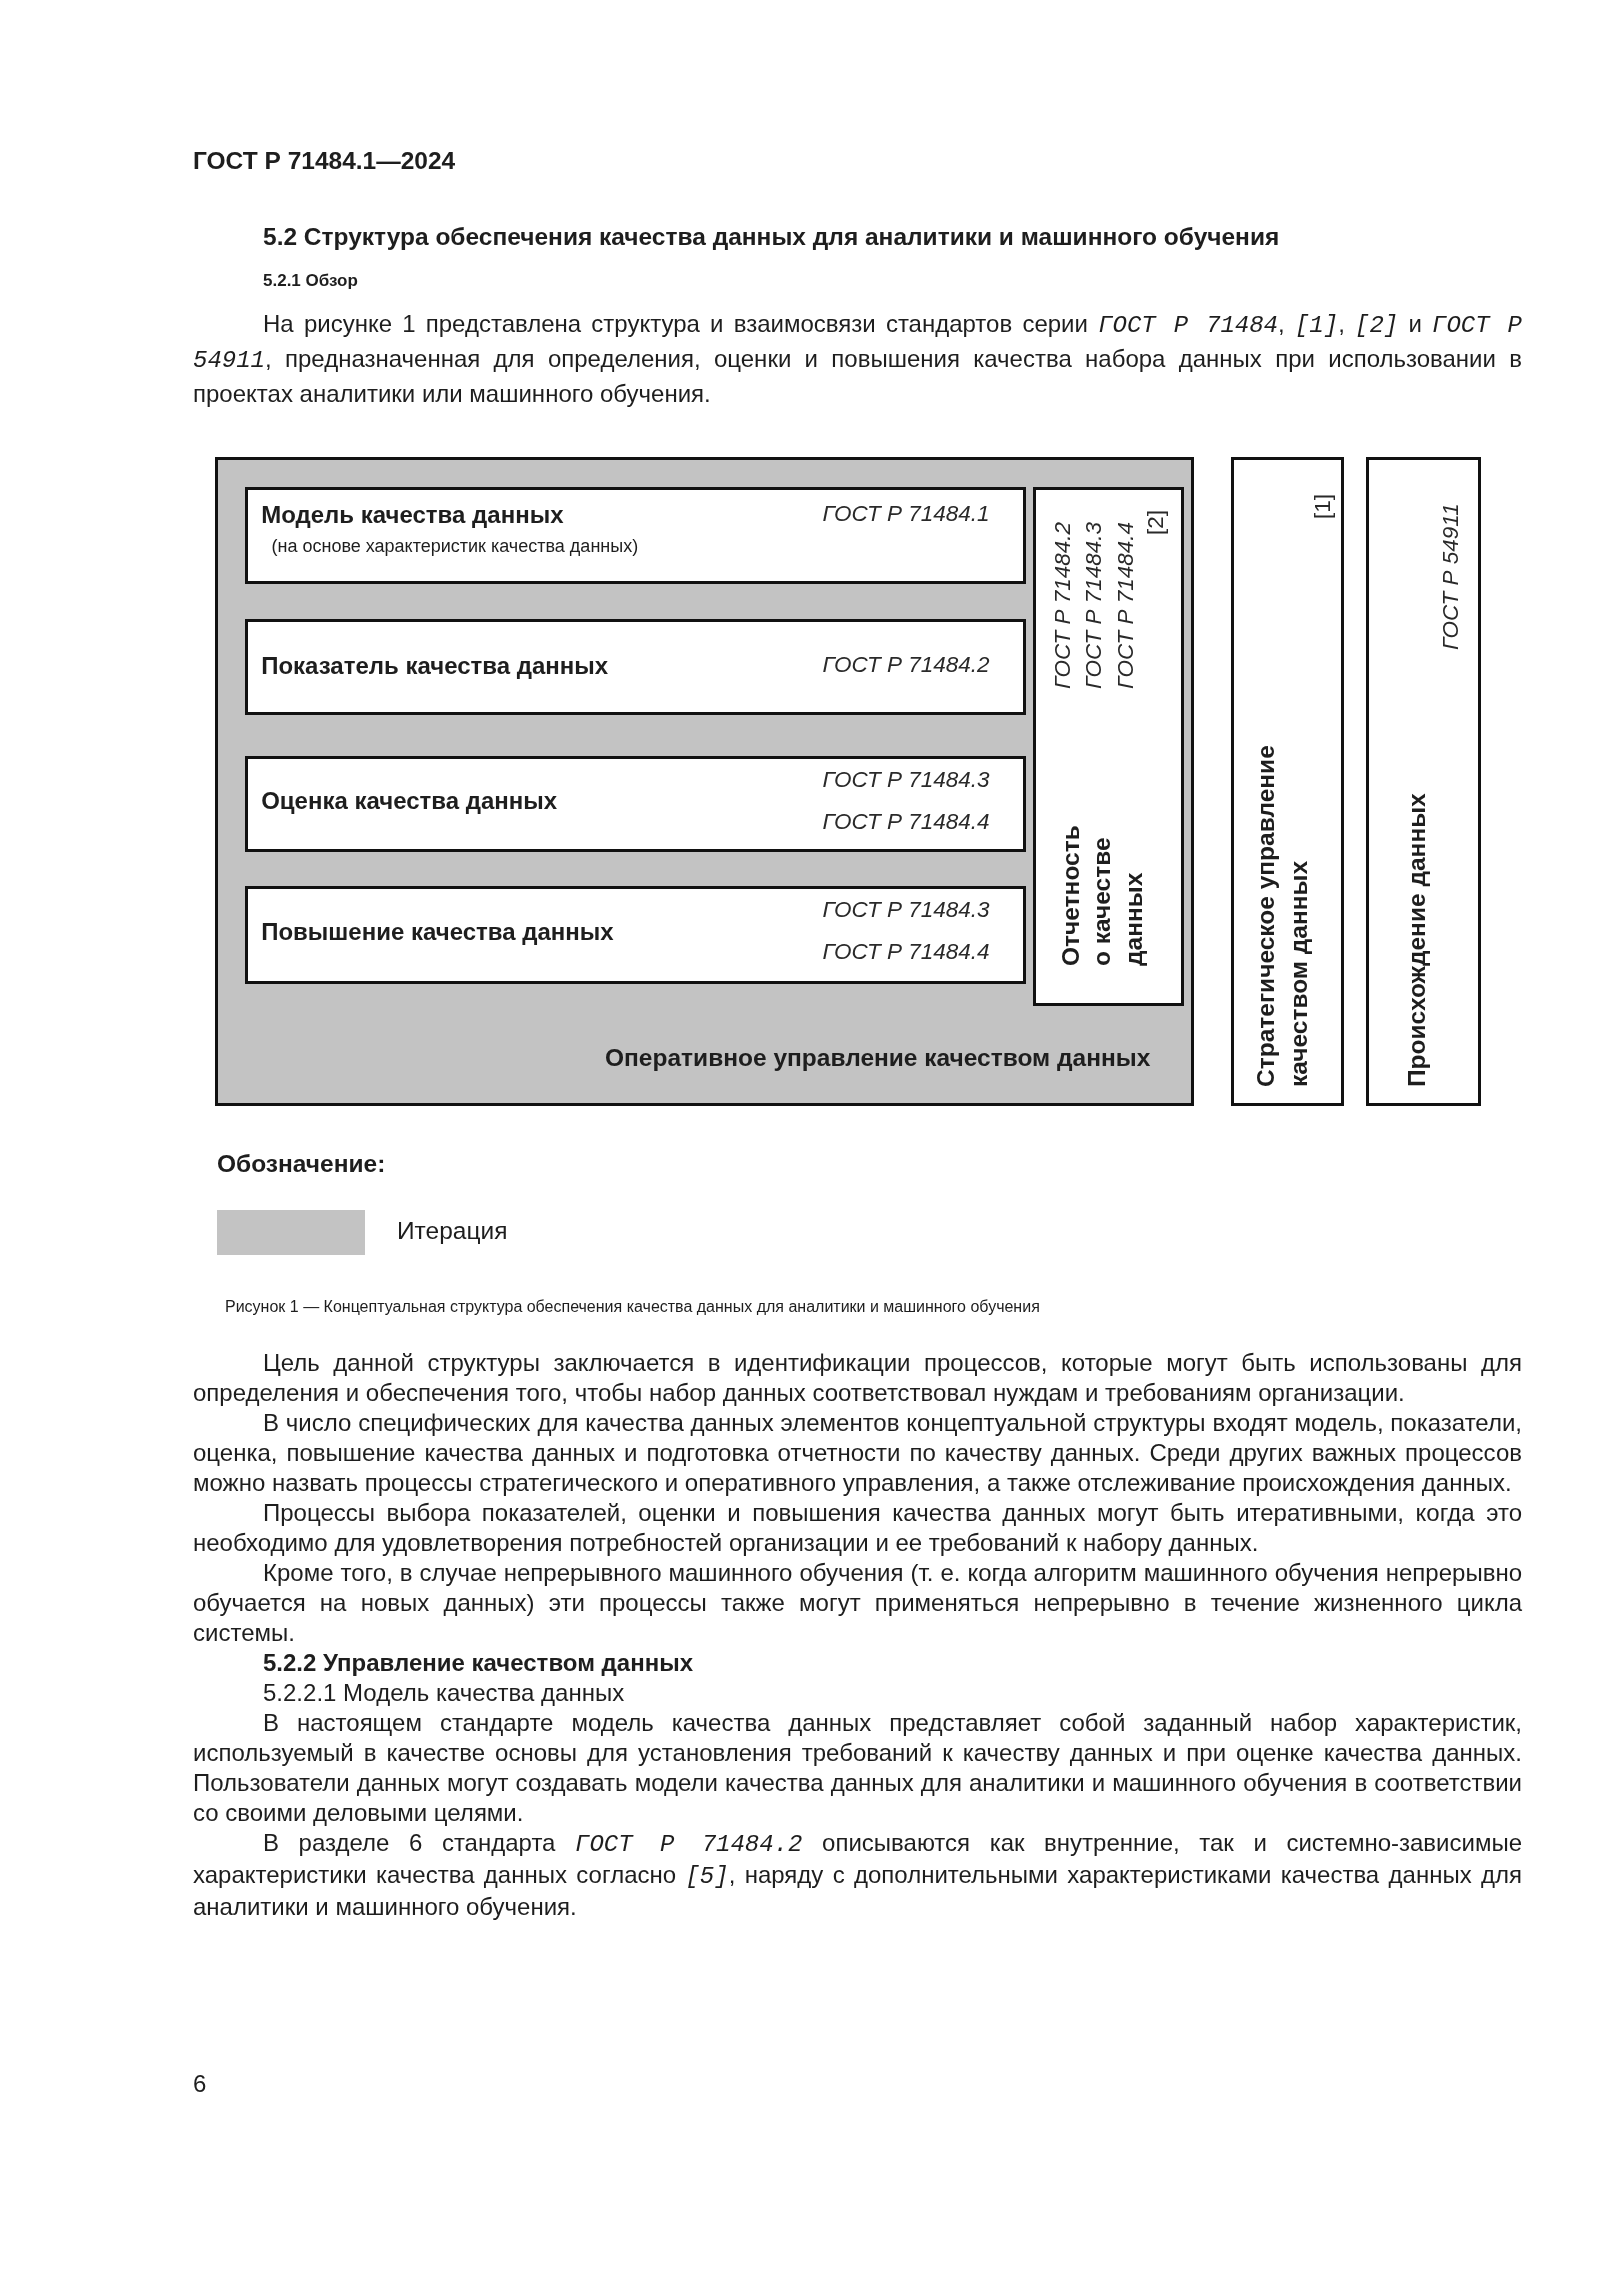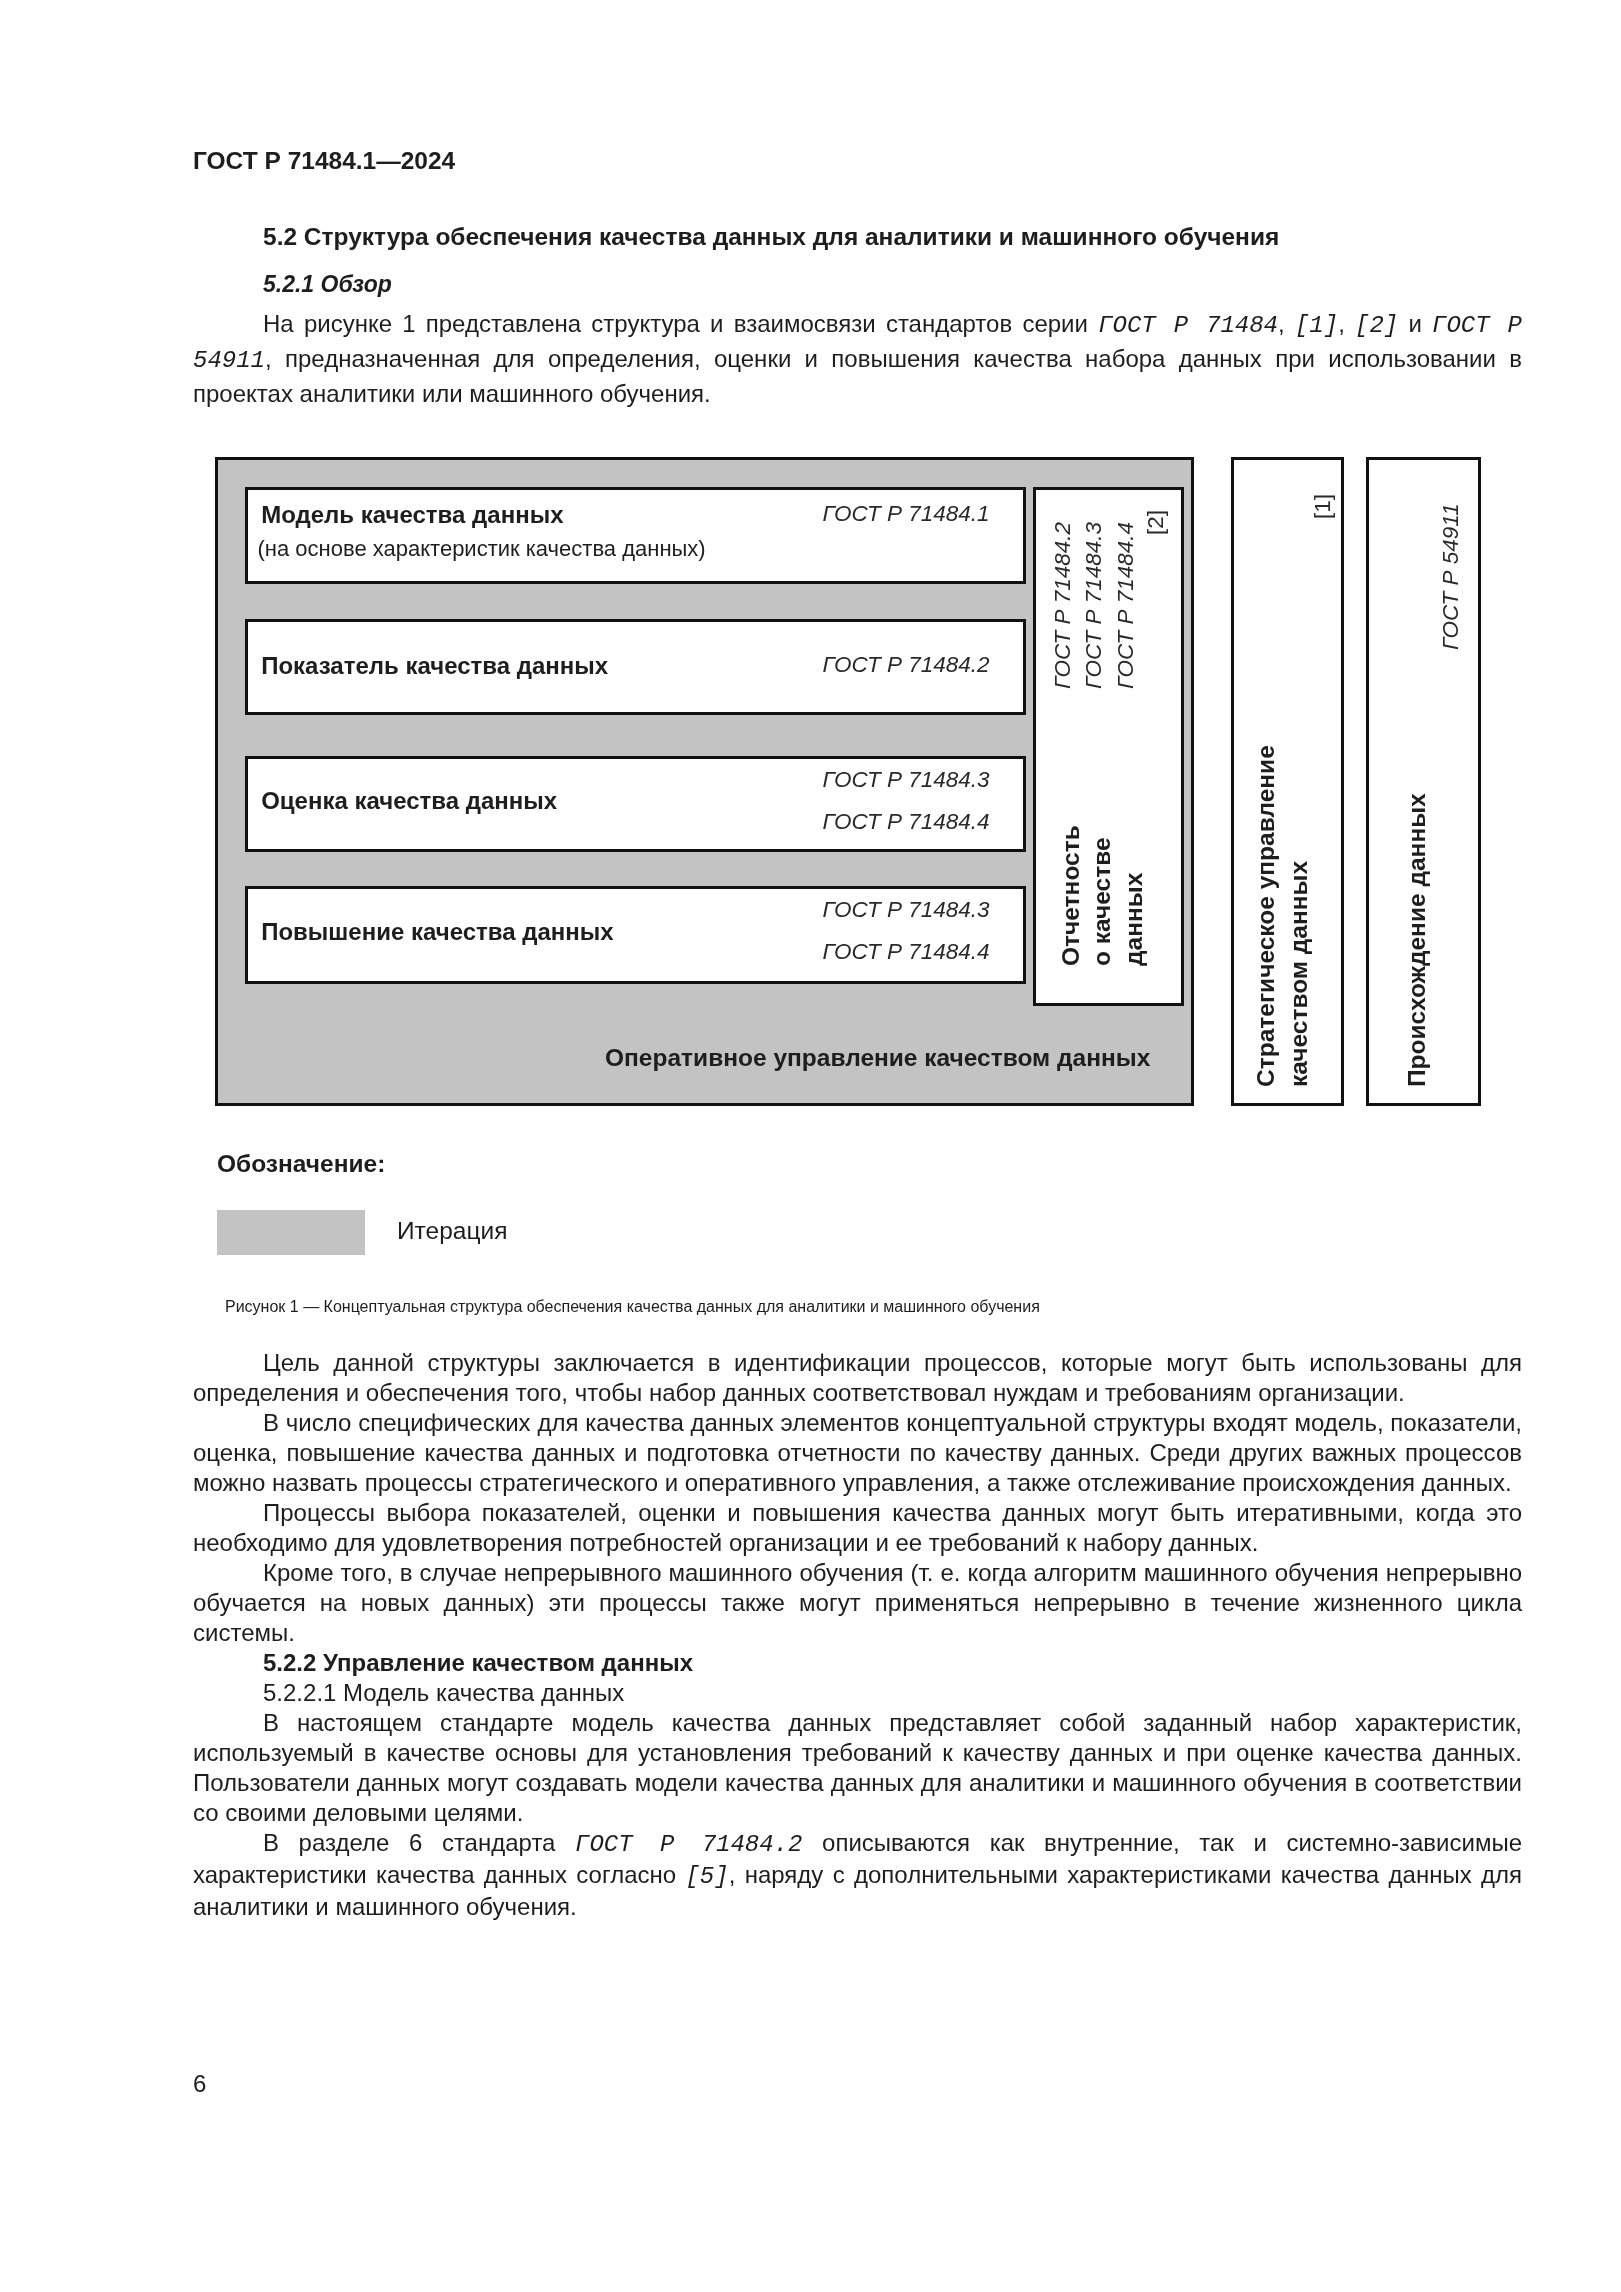--- a/index.html
+++ b/index.html
@@ -1,35 +1,35 @@
 <!DOCTYPE html>
 <html><head>
 <meta charset="utf-8">
 <style>
   html, body { margin:0; padding:0; background:#ffffff; }
   body { width:1621px; height:2293px; position:relative; overflow:hidden;
          font-family:"Liberation Sans", sans-serif; color:#1e1e1e; }
   .abs { position:absolute; }
   .doc-id { left:193px; top:147px; font-size:24.5px; font-weight:bold; white-space:nowrap; }
   .h2 { left:263px; top:223px; font-size:24.5px; font-weight:bold; white-space:nowrap; }
-  .h3 { left:263px; top:271px; font-size:23px; font-weight:bold; white-space:nowrap;font-style:italic; }
+  .h3 { left:263px; top:271px; font-size:17px; font-weight:bold; white-space:nowrap; }
   .para { left:193px; width:1329px; font-size:24px; text-align:justify; text-align-last:left; }
   .para p { margin:0; text-indent:70px; }
   .intro { top:307px; line-height:33px; }
   .body-text { top:1348px; line-height:30px; }
   .body-text .heading-bold { font-weight:bold; }
   .body-text .heading-plain { }
   i { font-style:italic;font-family:Liberation Mono, monospace; }
 
   
   .gray-box { left:215px; top:457px; width:979px; height:649px; background:#c3c3c3;
               border:3.9px solid #111; box-sizing:border-box; }
   .inner-box { position:absolute; background:#fff; border:3.9px solid #111; box-sizing:border-box; }
   .box-title { position:absolute; left:13.7px; font-weight:bold; font-size:24px; white-space:nowrap; }
-  .box-sub { position:absolute; left:10px; font-size:22px; white-space:nowrap; }
+  .box-sub { position:absolute; left:24px; font-size:18px; white-space:nowrap; }
   .box-std { position:absolute; right:33px; font-style:italic; font-size:22.5px; white-space:nowrap; color:#2a2a2a; }
   .footer-label { position:absolute; left:387px; top:584px; font-weight:bold; font-size:24.5px; white-space:nowrap; }
 
   .vbox { position:absolute; background:#fff; border:3.9px solid #111; box-sizing:border-box; }
   .vtext { position:absolute; white-space:nowrap; transform-origin:0 0; transform:rotate(-90deg); }
   .vstd { font-style:italic; font-size:22.5px; color:#2a2a2a; }
   .vbold { font-weight:bold; font-size:24.5px; }
   .vref { font-size:22.5px; color:#2a2a2a; }
 
   .legend-title { left:217px; top:1150px; font-size:24.5px; font-weight:bold; white-space:nowrap; }

